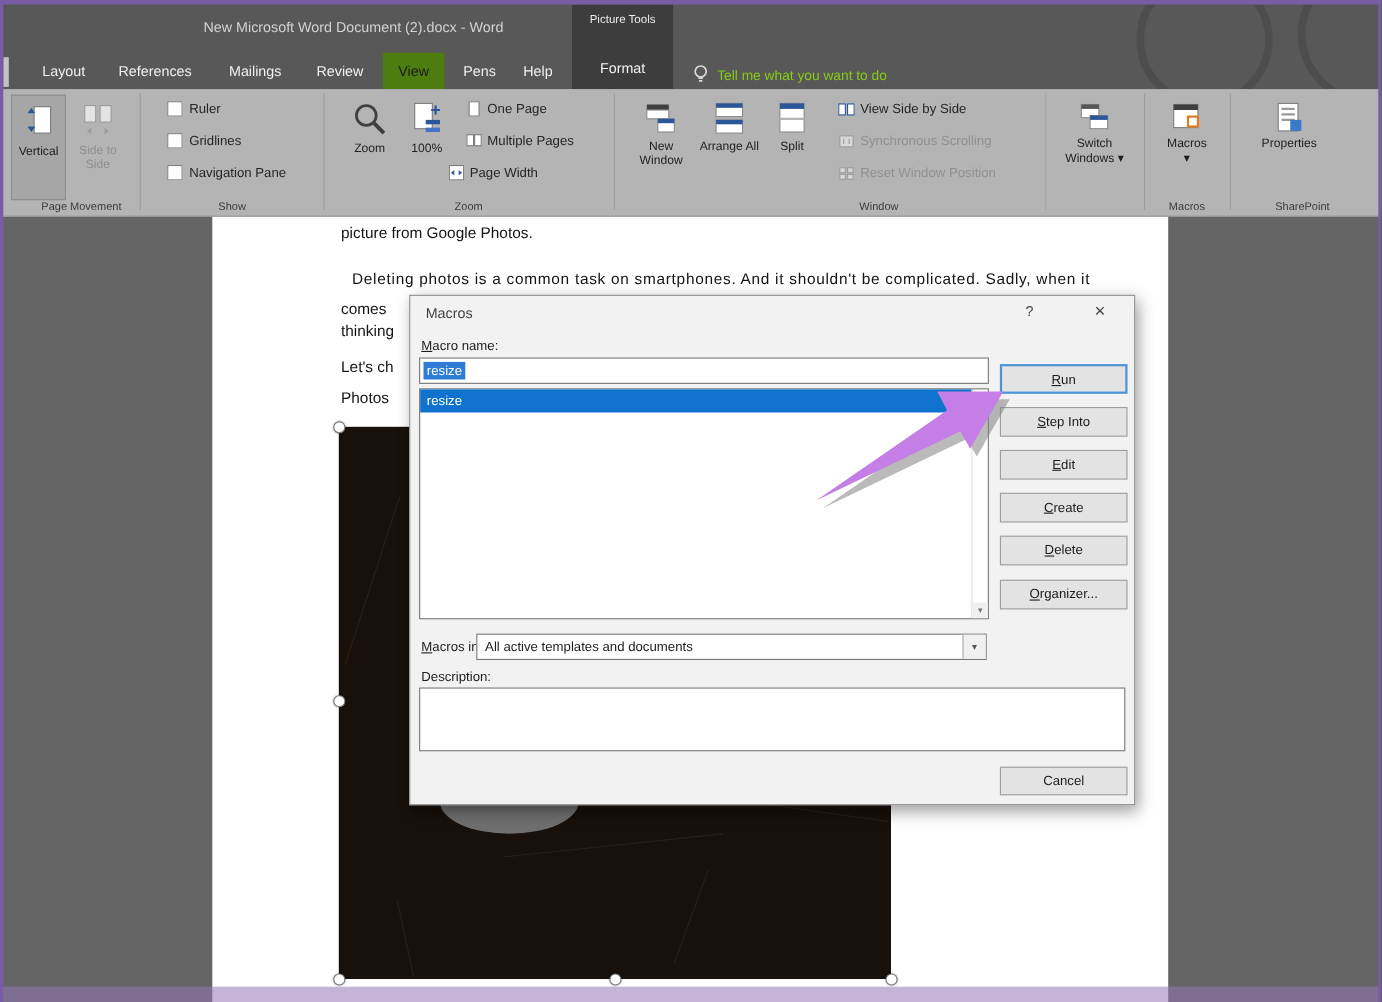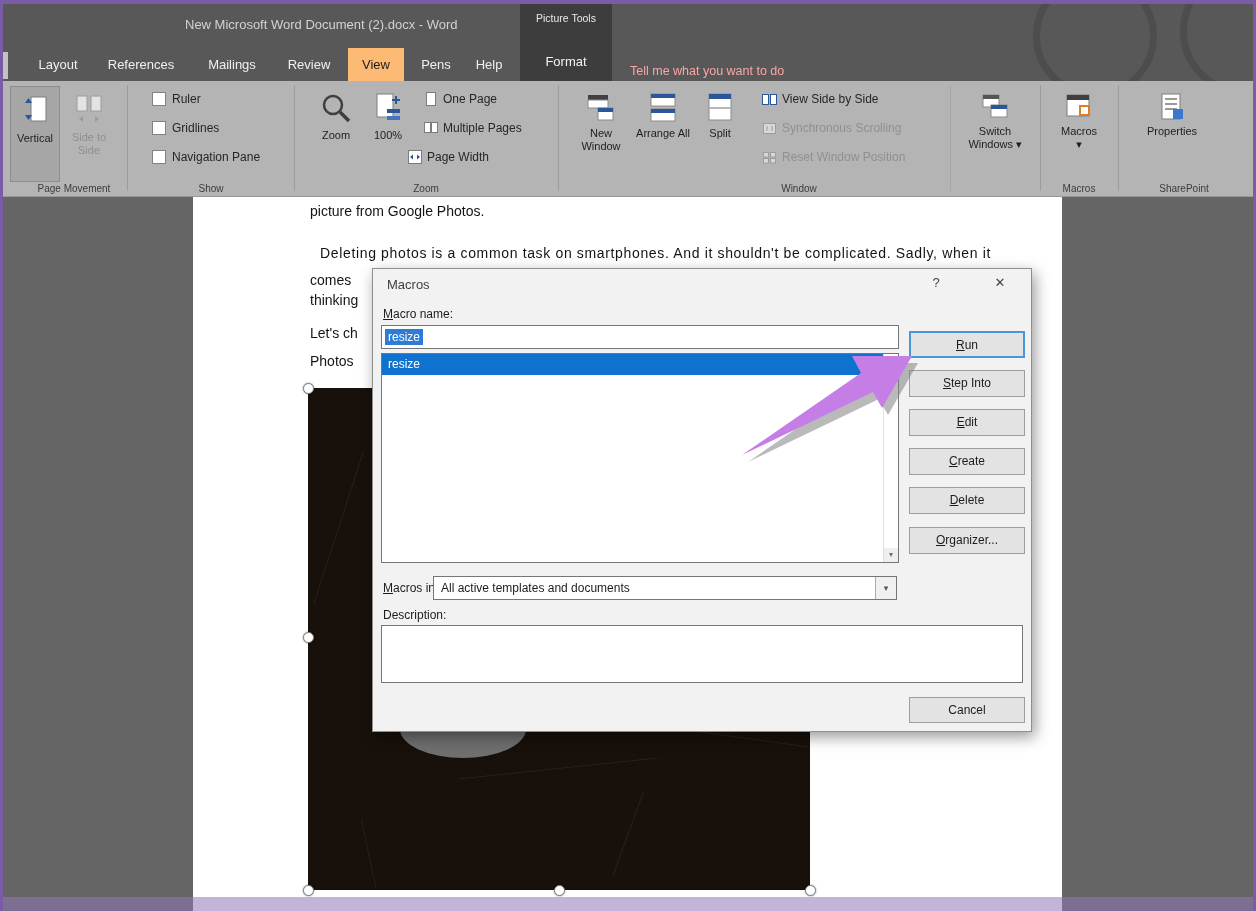--- a/index.html
+++ b/index.html
@@ -11,23 +11,23 @@
   .frame-right{position:absolute;right:0;top:0;width:3px;height:911px;background:var(--frame-purple,#7a5ba6);z-index:90;}
   .frame-bottom{position:absolute;left:0;bottom:0;width:1256px;height:14px;background:rgba(148,121,184,.55);z-index:85;}
   
   .top-chrome{position:absolute;left:0;top:4px;width:1256px;height:77px;background:#585858;overflow:hidden;z-index:20;}
   .deco-circle{position:absolute;border-radius:50%;border:7px solid #4a4a4a;opacity:.75;}
   .win-title{position:absolute;left:185px;top:13px;font-size:13px;color:#d2d2d2;white-space:nowrap;}
   .ctx-block{position:absolute;left:520px;top:0;width:92px;height:77px;background:#3d3d3d;text-align:center;}
   .ctx-label{position:absolute;left:0;top:8px;width:92px;font-size:10.5px;color:#e9e9e9;}
   .ctx-tab{position:absolute;left:0;top:50px;width:92px;font-size:13px;color:#f2f2f2;}
   .tab{position:absolute;top:44px;height:33px;line-height:33px;text-align:center;font-size:13px;color:#f0f0f0;cursor:default;}
-  .tab.active{background:#fdba74;color:#1c1c1c;}
+  .tab.active{background:#4d7c0f;color:#1c1c1c;}
   .partial-tab{position:absolute;left:3px;top:48px;width:5px;height:27px;background:#c2c2c2;}
-  .tellme{position:absolute;left:630px;top:52px;height:20px;display:flex;align-items:flex-end;gap:8px;color:#fca5a5;font-size:12.5px;flex-direction:column;}
+  .tellme{position:absolute;left:630px;top:52px;height:20px;display:flex;align-items:flex-end;gap:8px;color:#84cc16;font-size:12.5px;}
   
   .ribbon{position:absolute;left:0;top:81px;width:1256px;height:115px;background:#b4b4b4;border-bottom:1px solid #979797;z-index:20;}
   .rdiv{position:absolute;top:4px;height:106px;width:1px;background:#9c9c9c;}
   .rdiv.faint{background:#a6a6a6;}
   .grouplabel{position:absolute;bottom:2px;font-size:10px;color:#3c3c3c;text-align:center;}
   .bigbtn{position:absolute;top:5px;height:94px;text-align:center;font-size:11px;color:#1e1e1e;line-height:13px;cursor:default;}
   .bigbtn .bicon{margin:6px auto 3px auto;display:block;}
   .bigbtn.pressed{background:#a6a6a6;border:1px solid #8d8d8d;}
   .bigbtn.disabled{color:#8f8f8f;}
   .smallbtn{position:absolute;display:flex;align-items:center;gap:5px;font-size:12px;color:#262626;cursor:default;}

